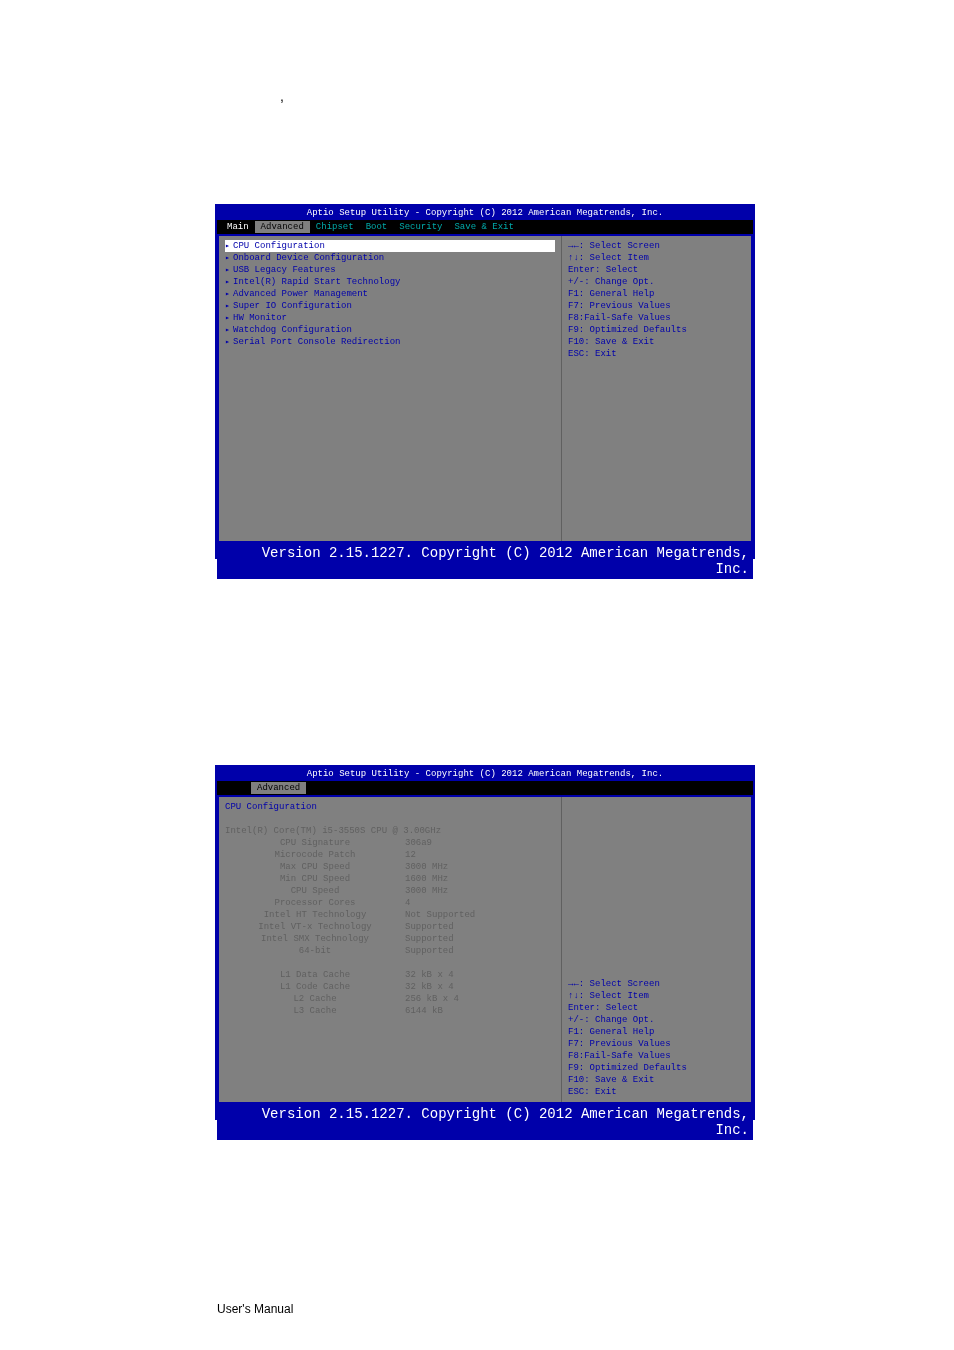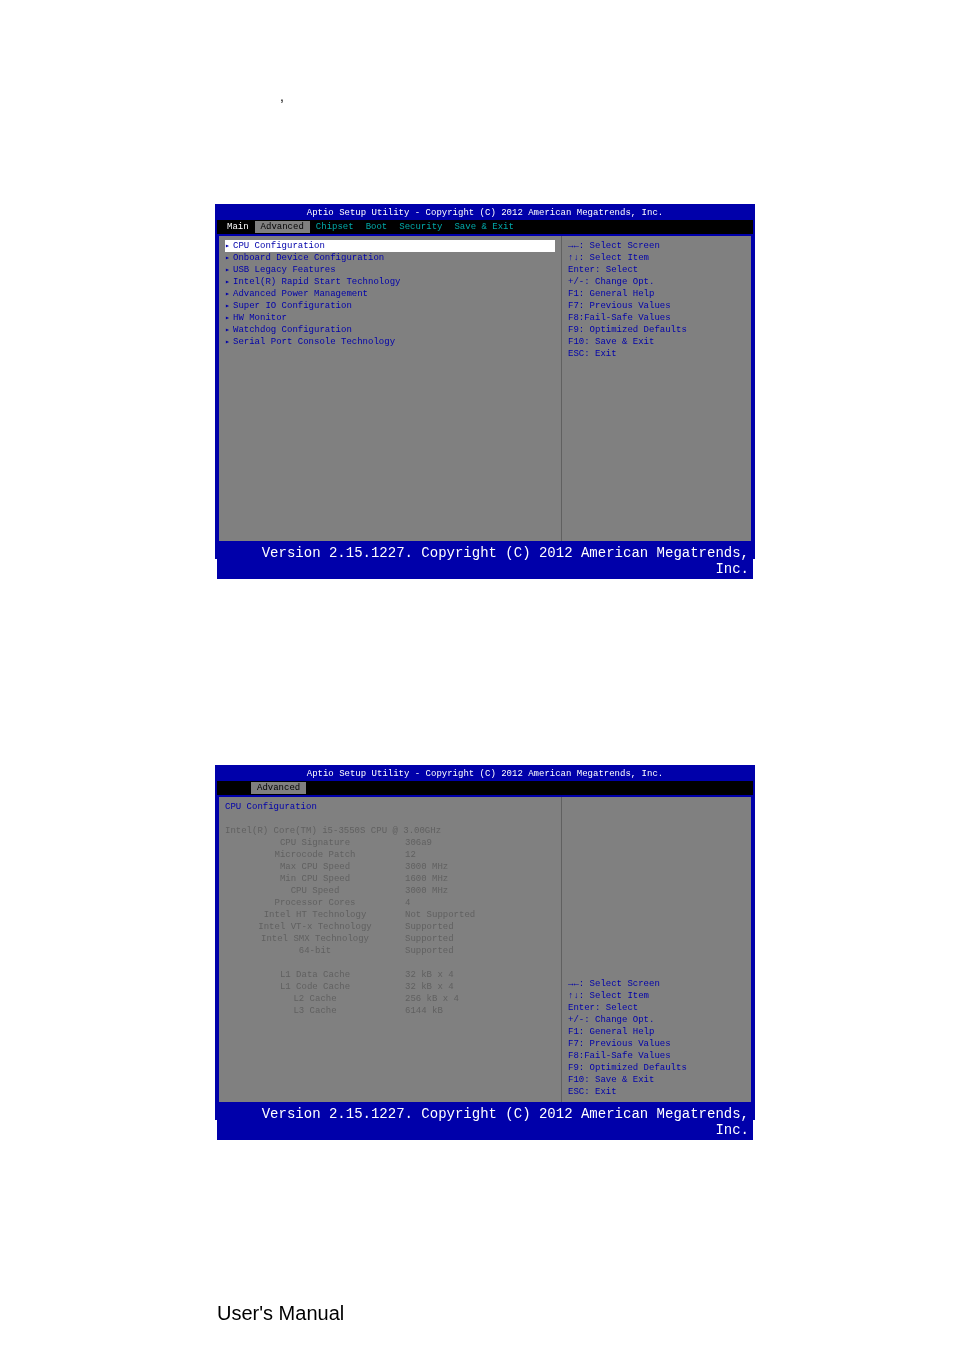--- a/index.html
+++ b/index.html
@@ -115,21 +115,21 @@
       color: #0000aa;
       font-size: 9px;
       line-height: 12px;
     }
     .gray-text { color: #606060; }
     .footer-text {
       position: absolute;
       top: 1302px;
       left: 217px;
       font-family: Arial, sans-serif;
-      font-size: 20px;
+      font-size: 12px;
       color: #000000;
     }
   </style>
 </head>
 <body>
 
 <div class="comma">,</div>
 
 <div class="bios-screen bios1">
   <div class="header-bar">Aptio Setup Utility - Copyright (C) 2012 American Megatrends, Inc.</div>
@@ -170,21 +170,21 @@
       <div class="list-item">
           <span class="arrow">▸</span>
           <span>HW Monitor</span>
         </div>
       <div class="list-item">
           <span class="arrow">▸</span>
           <span>Watchdog Configuration</span>
         </div>
       <div class="list-item">
           <span class="arrow">▸</span>
-          <span>Serial Port Console Technology</span>
+          <span>Serial Port Console Redirection</span>
         </div>
     </div>
     <div class="right-panel">
       <div class="right-bottom">
         <div class="help-text">→←: Select Screen</div>
         <div class="help-text">↑↓: Select Item</div>
         <div class="help-text">Enter: Select</div>
         <div class="help-text">+/-: Change Opt.</div>
         <div class="help-text">F1: General Help</div>
         <div class="help-text">F7: Previous Values</div>

